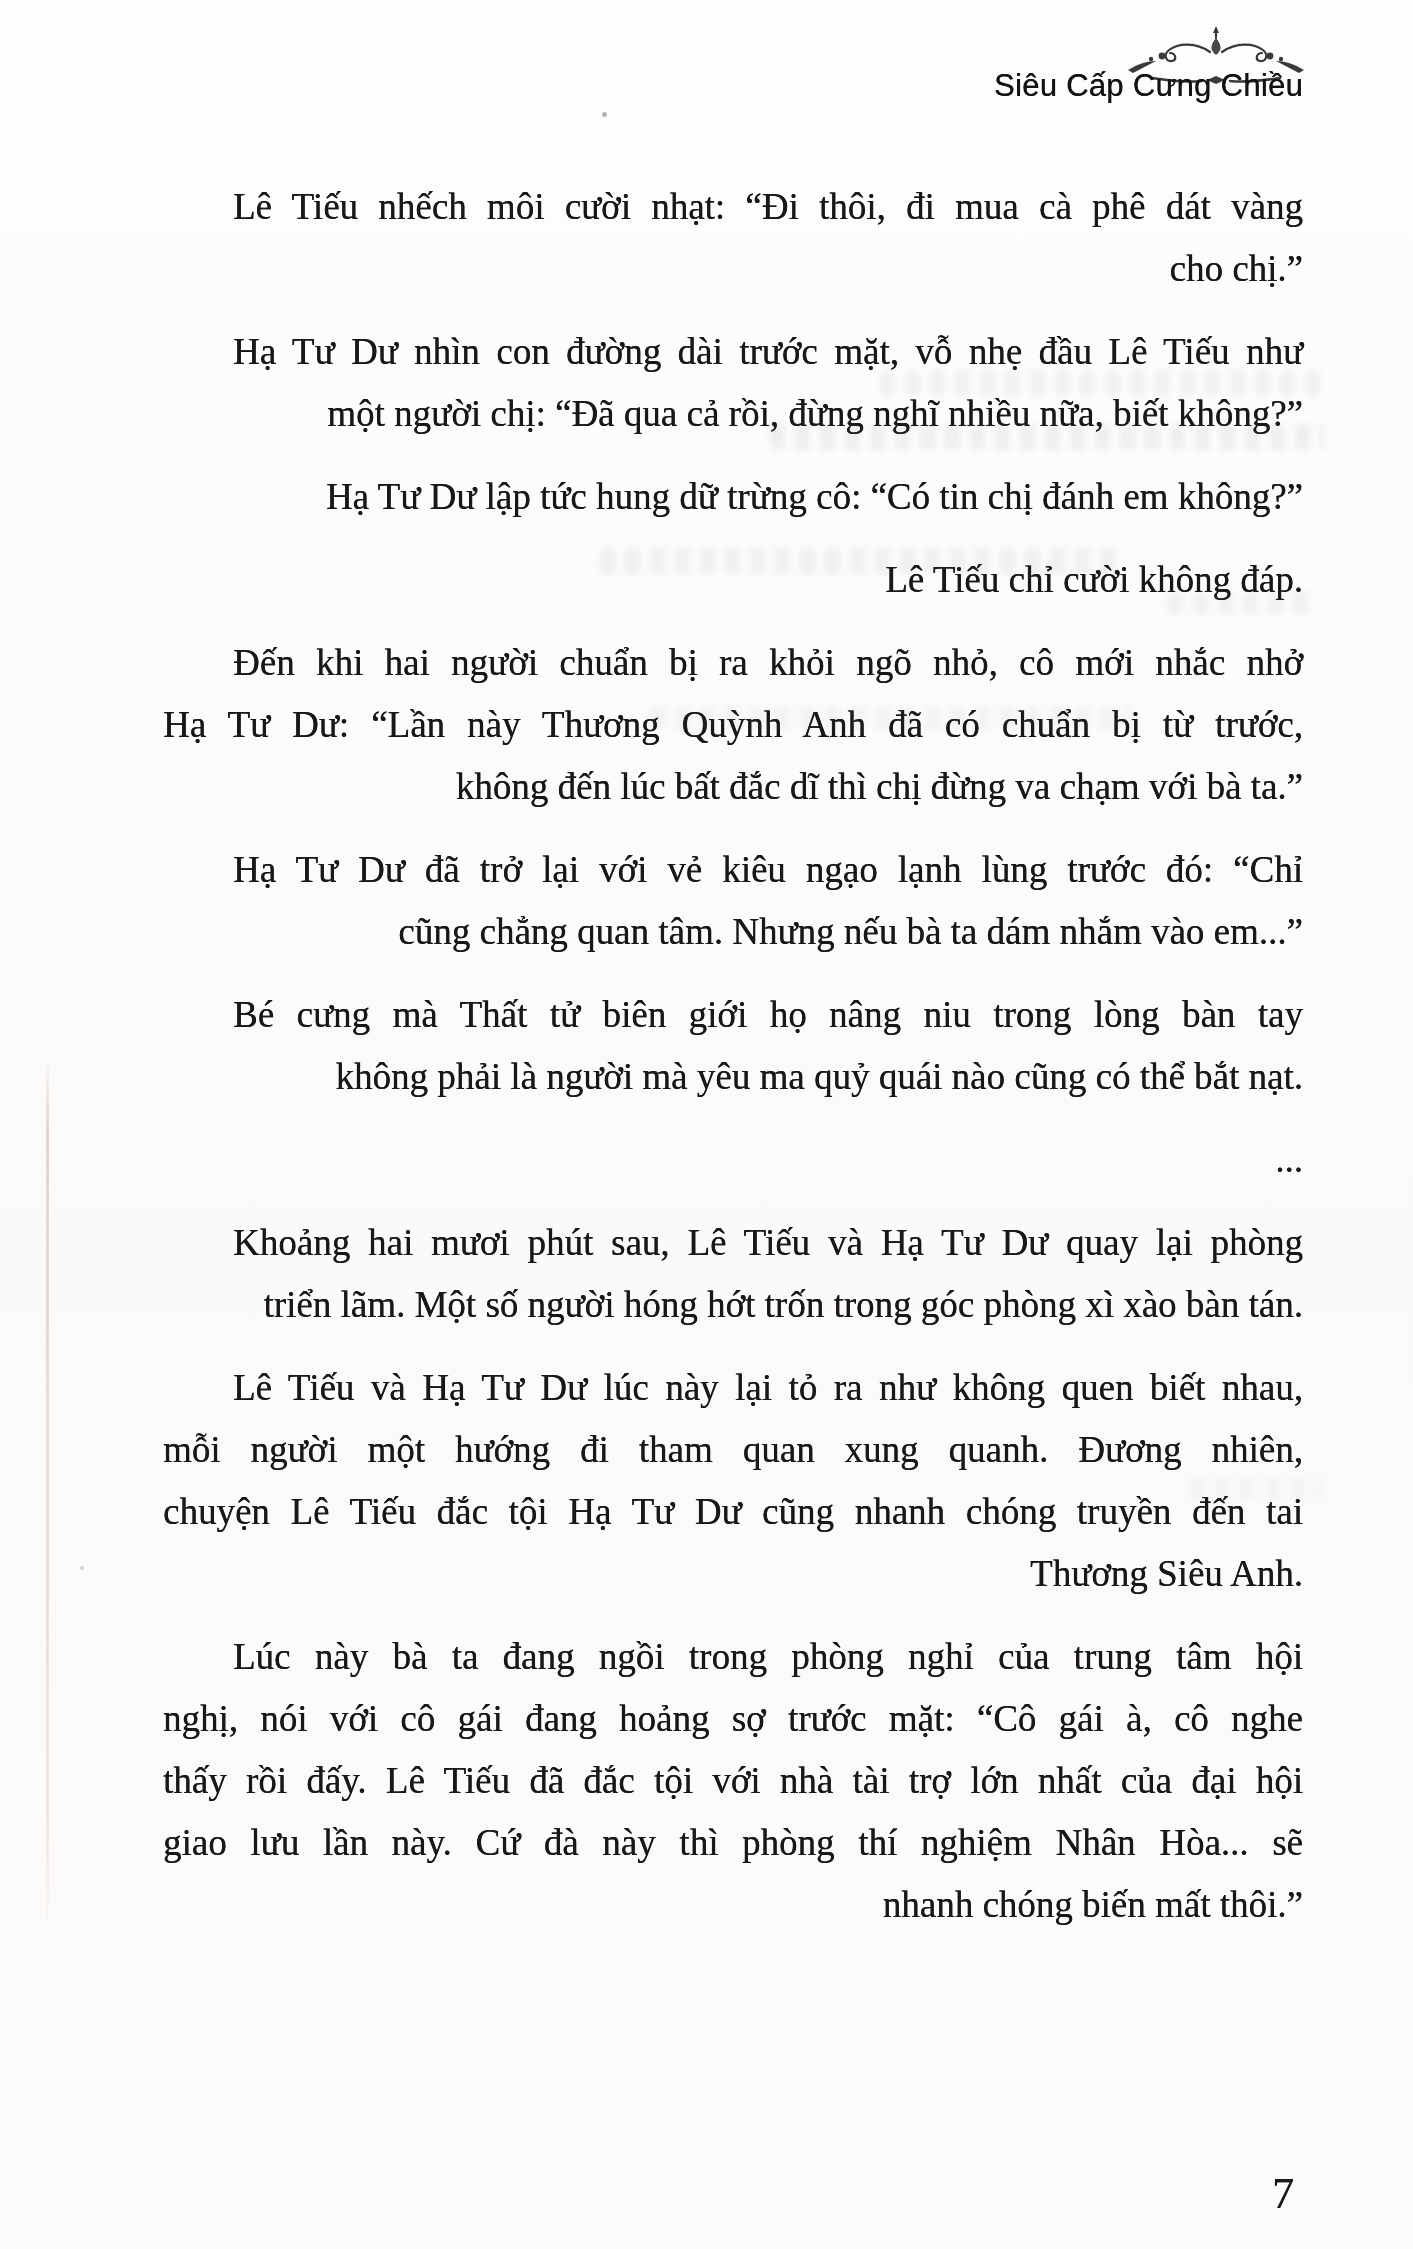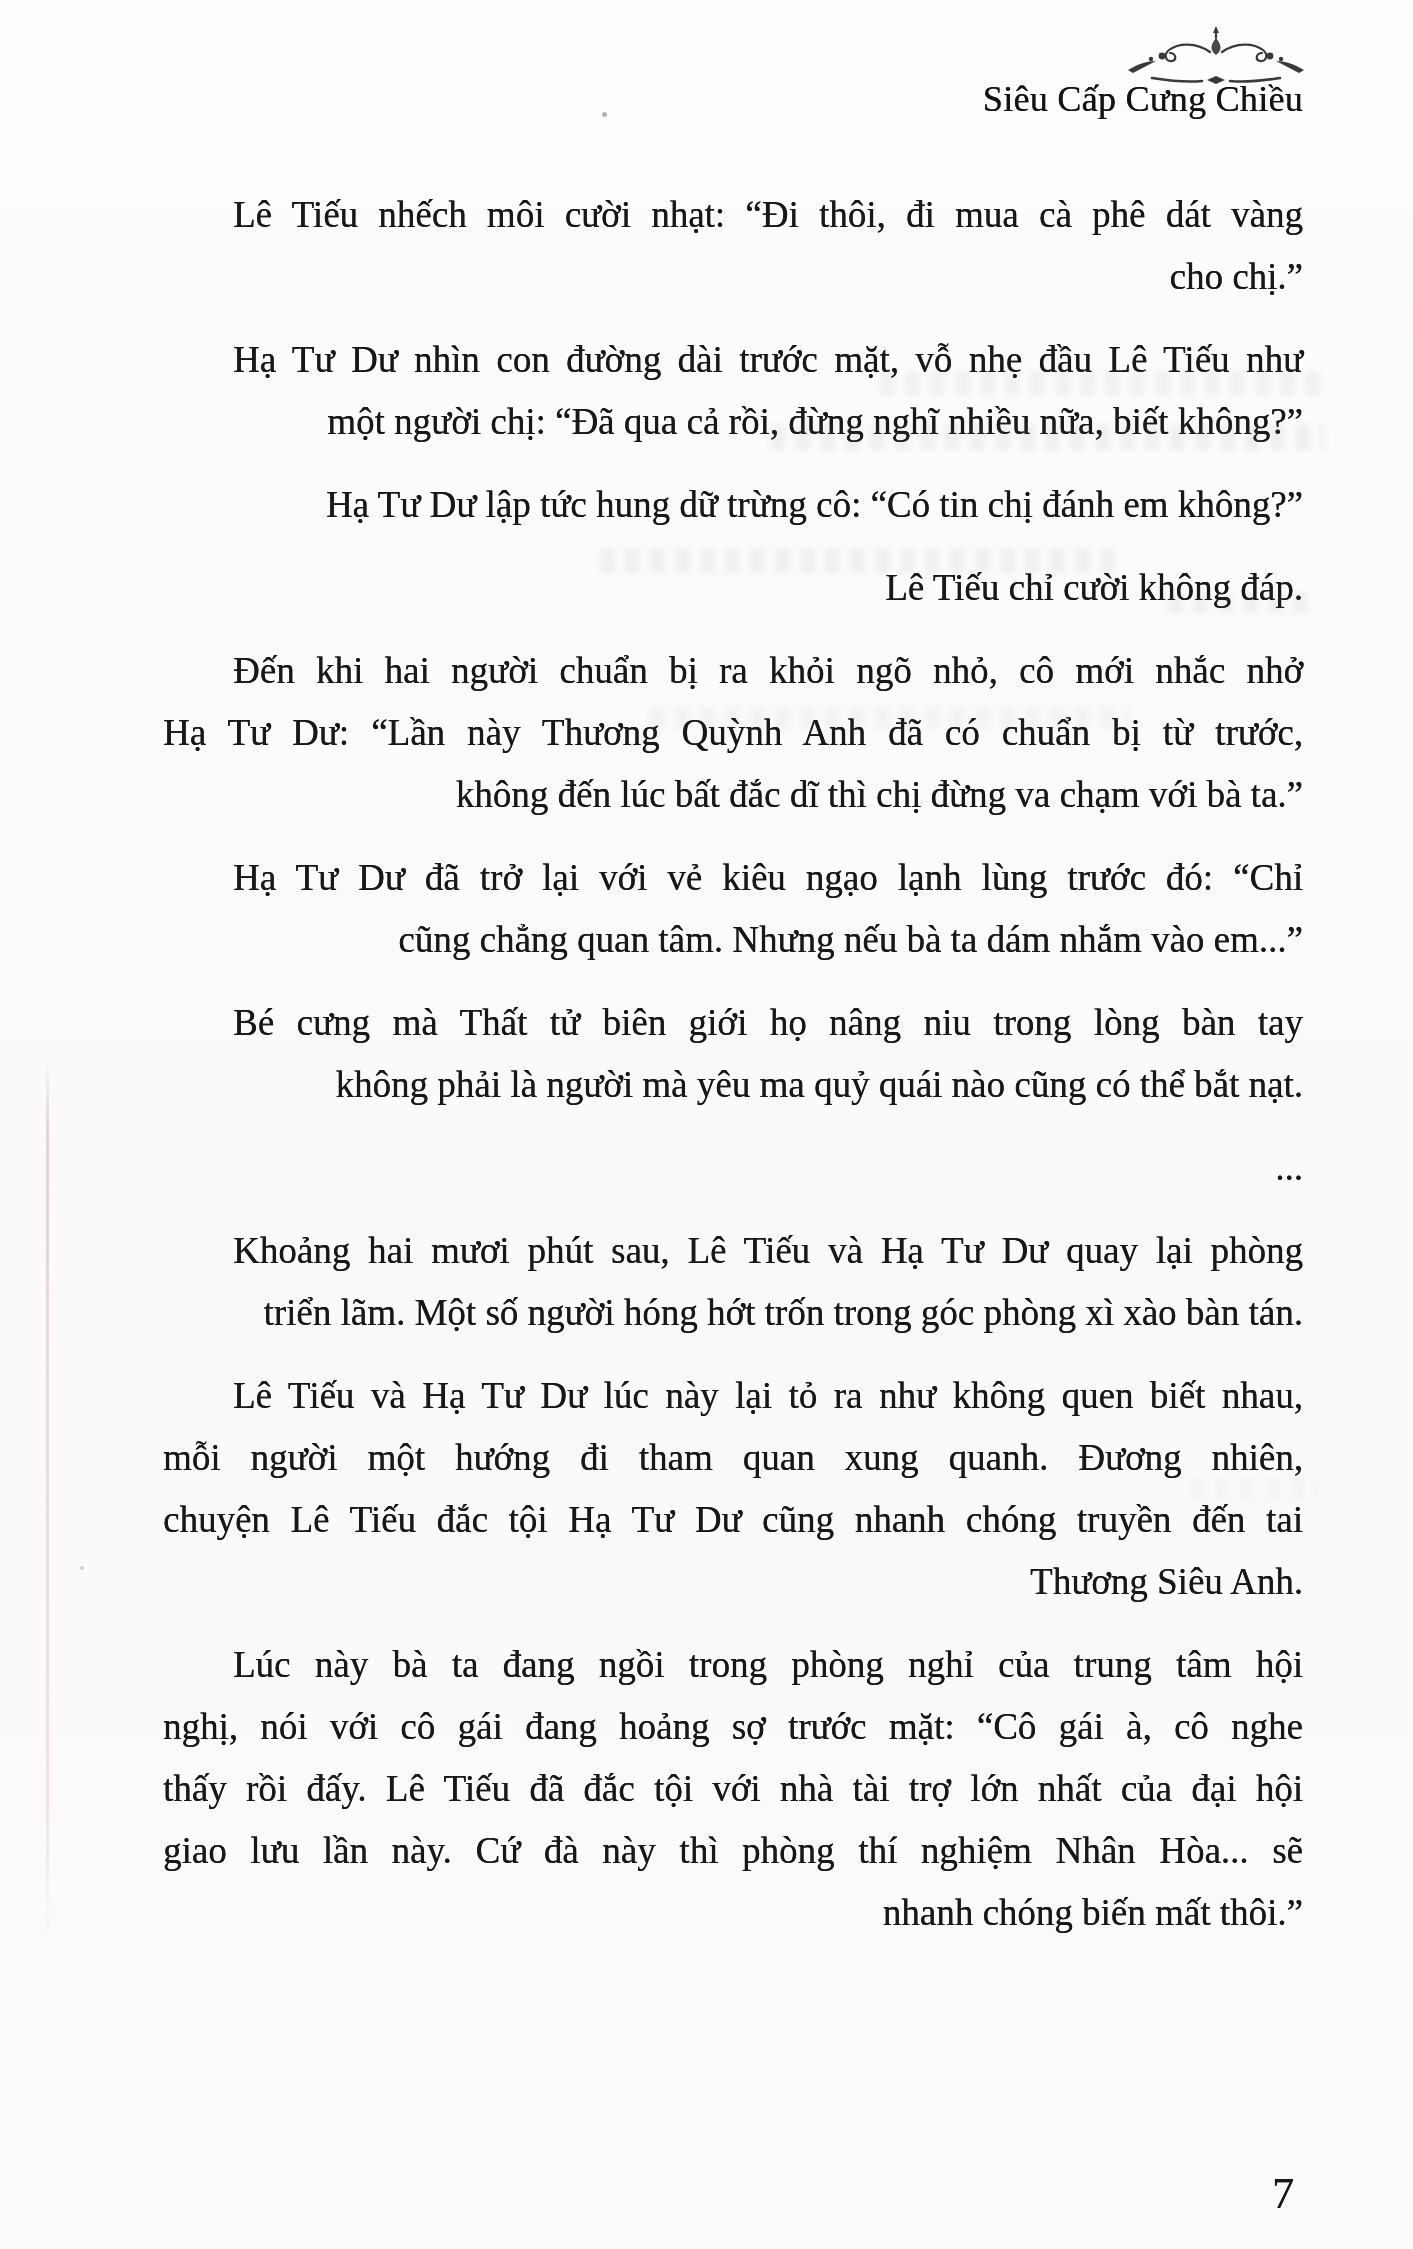--- a/index.html
+++ b/index.html
@@ -18,34 +18,34 @@
   .header-ornament {
     position: absolute;
     left: 1118px;
     top: 24px;
     width: 196px;
     height: 64px;
   }
   .header-title {
     position: absolute;
     right: 110px;
-    top: 78px;
-    font-family: Liberation Serif, serif;
-    font-size: 36px;
+    top: 68px;
+    font-family: Liberation Sans, sans-serif;
+    font-size: 31px;
     letter-spacing: 0.3px;
     color: #141312;
     white-space: nowrap;
     text-shadow: 0.3px 0 0 currentColor;
   }
 
   
   .page-body {
     position: absolute;
     left: 163px;
-    top: 184px;
+    top: 176px;
     width: 1140px;
   }
   .para { margin: 0 0 21px 0; }
   .line {
     font-size: 37px;
     line-height: 62px;
     white-space: normal;
     text-align: right;
     text-shadow: 0.25px 0 0 currentColor;
   }

